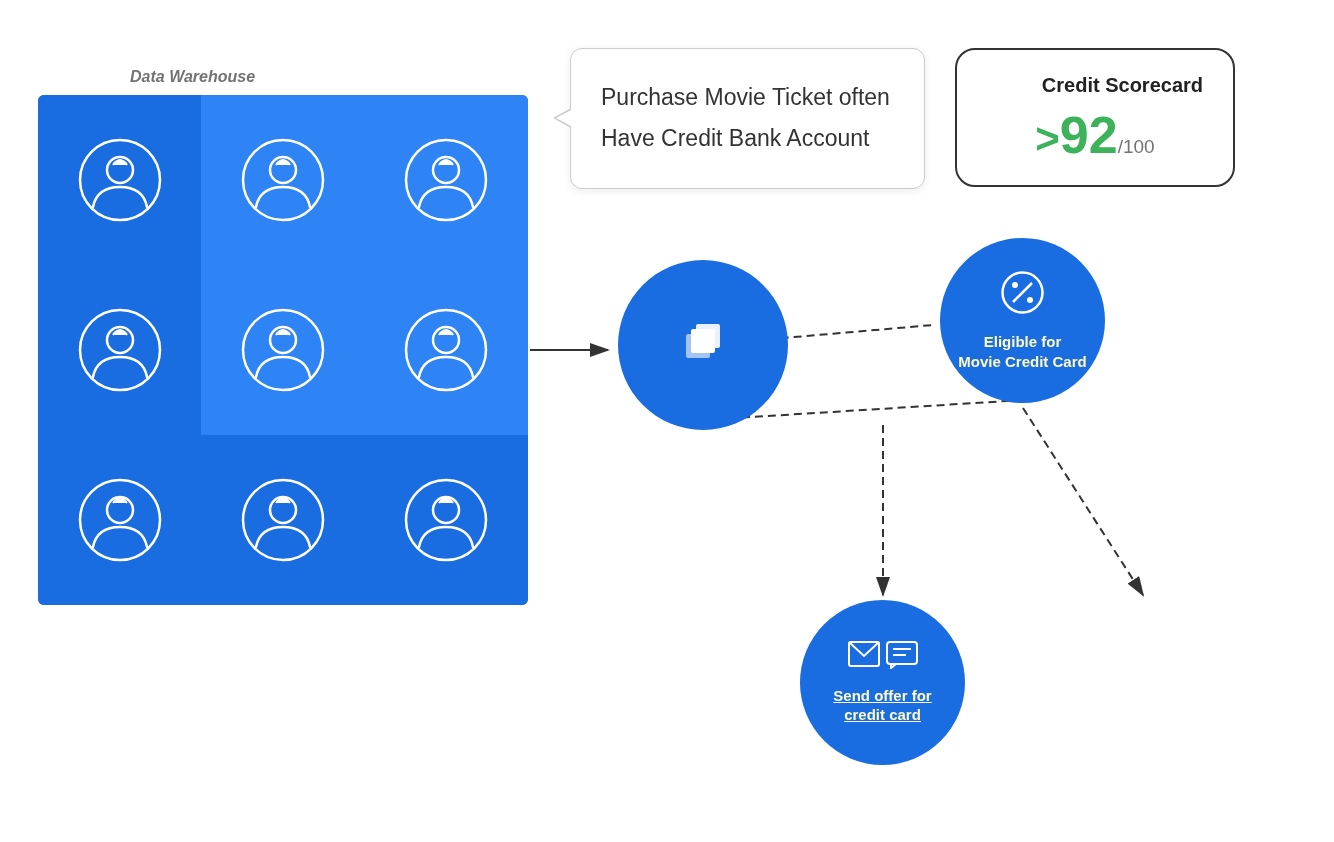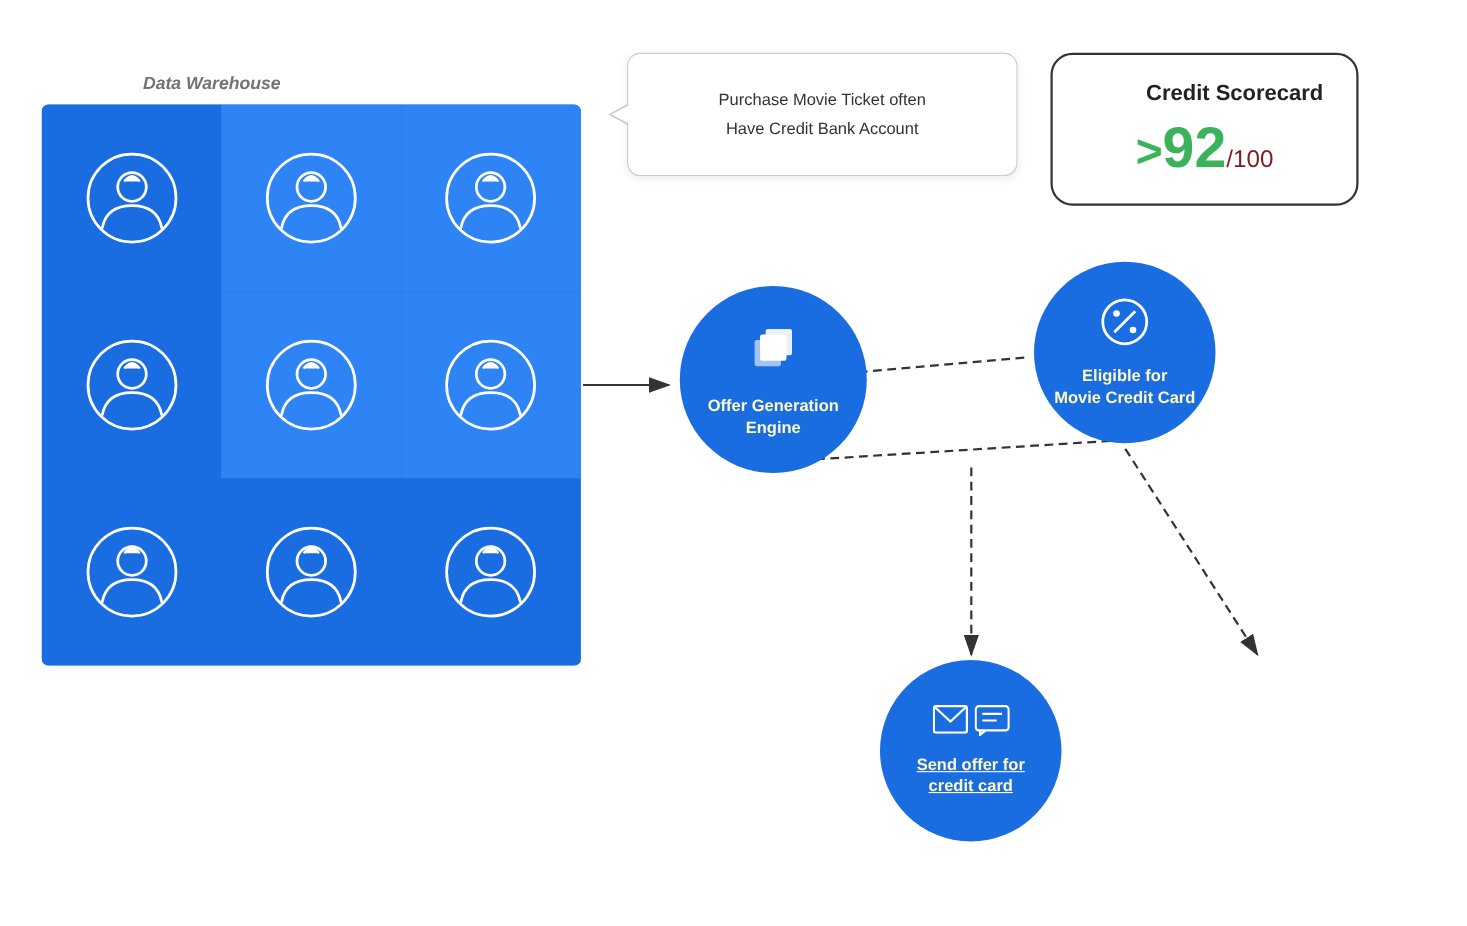--- a/index.html
+++ b/index.html
@@ -96,24 +96,24 @@
       left: -15px;
       top: 50%;
       transform: translateY(-50%);
       border-width: 9px 17px 9px 0;
       border-style: solid;
       border-color: transparent #ffffff transparent transparent;
       z-index: 1;
     }
 
     .speech-bubble-text {
-      font-size: 15px;
+      font-size: 23px;
       color: #333333;
       line-height: 1.8;
-      text-align: center;
+      text-align: left;
     }
 
     
     .scorecard-box {
       position: absolute;
       top: 48px;
       left: 955px;
       width: 280px;
       background: #ffffff;
       border: 2px solid #333333;
@@ -130,23 +130,23 @@
     }
 
     .scorecard-score {
       font-size: 52px;
       font-weight: 700;
       color: #3cb35a;
       line-height: 1;
     }
 
     .scorecard-max {
-      font-size: 22px;
+      font-size: 19px;
       font-weight: 400;
-      color: #7f1d1d;
+      color: #737373;
     }
 
     
     .arrow-svg {
       position: absolute;
       top: 0;
       left: 0;
       width: 1334px;
       height: 842px;
       pointer-events: none;
@@ -333,21 +333,20 @@
     <line x1="703" y1="420" x2="1023" y2="400" stroke="#333333" stroke-width="2" stroke-dasharray="8,5"></line>
   </svg>
 
   <div class="circle-large offer-engine">
 
     <svg class="offer-engine-icon" viewBox="0 0 50 50" fill="none" xmlns="http://www.w3.org/2000/svg">
       <rect x="18" y="8" width="24" height="24" rx="2" fill="white" opacity="0.9"></rect>
       <rect x="8" y="18" width="24" height="24" rx="2" fill="white" opacity="0.6"></rect>
       <rect x="13" y="13" width="24" height="24" rx="2" fill="white"></rect>
     </svg>
-    <div class="circle-label">Offer Generation<br>Engine</div>
   </div>
 
   <div class="circle-large eligible-circle">
 
     <svg width="45" height="45" viewBox="0 0 45 45" fill="none" xmlns="http://www.w3.org/2000/svg" style="margin-bottom:6px;">
       <circle cx="22.5" cy="22.5" r="20" stroke="white" stroke-width="2.5" fill="none"></circle>
       <circle cx="15" cy="15" r="3" fill="white"></circle>
       <circle cx="30" cy="30" r="3" fill="white"></circle>
       <line x1="13" y1="32" x2="32" y2="13" stroke="white" stroke-width="2.5"></line>
     </svg>

